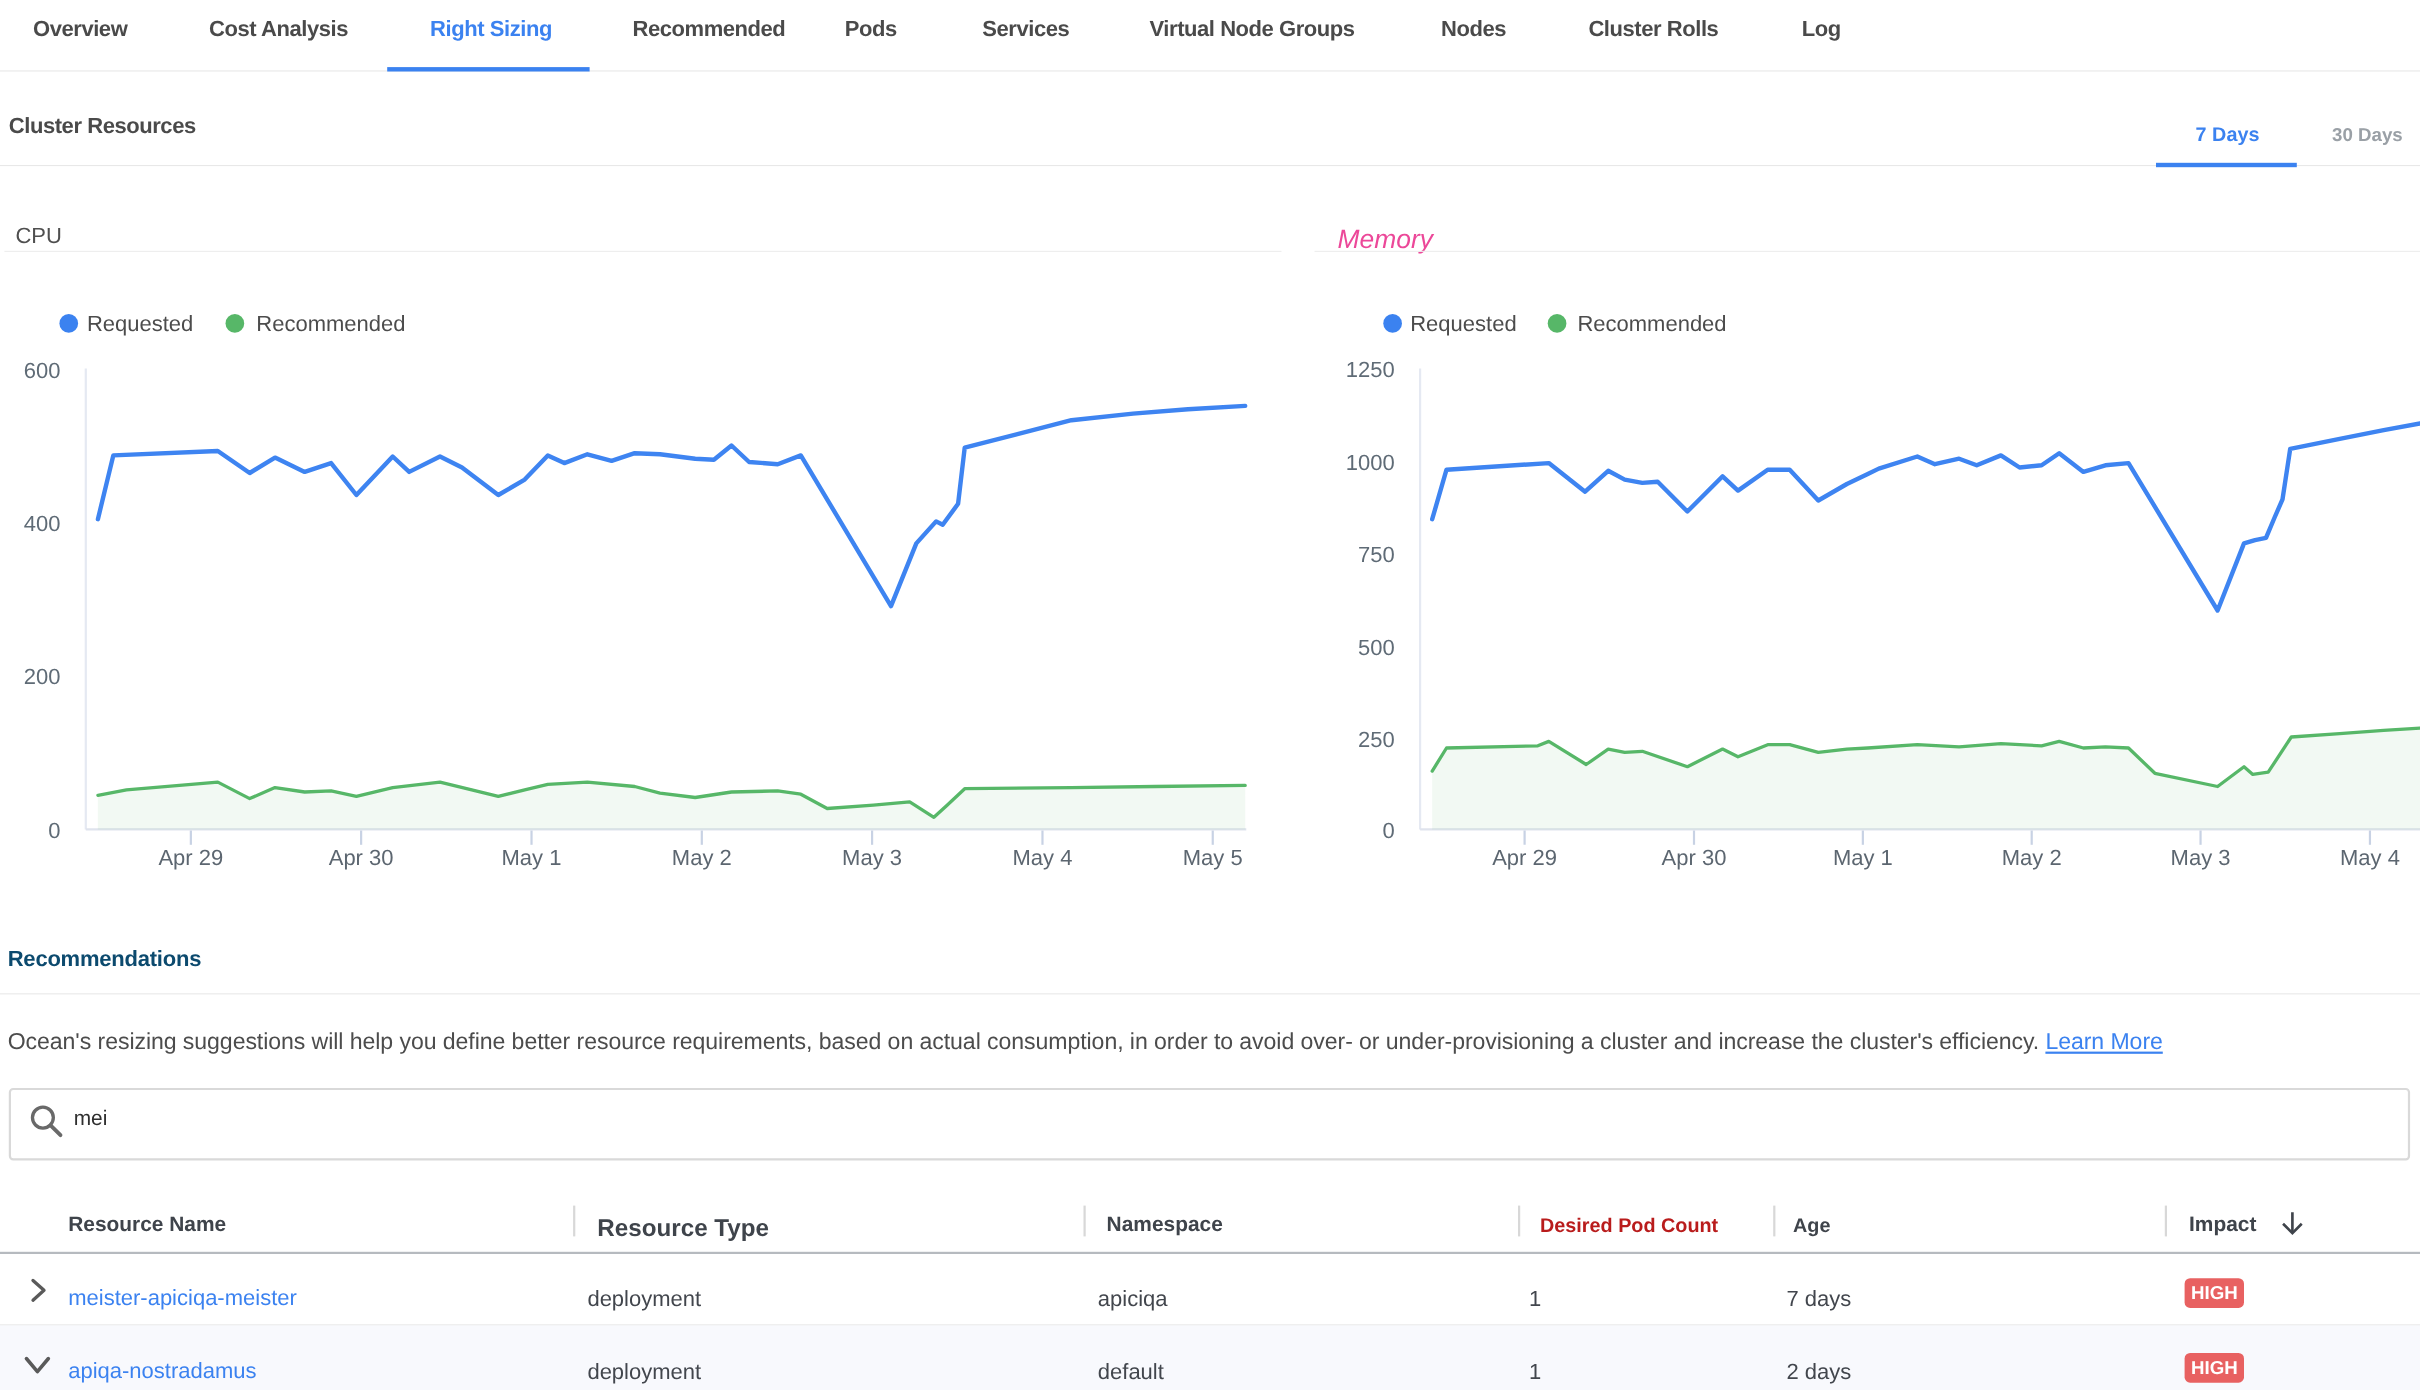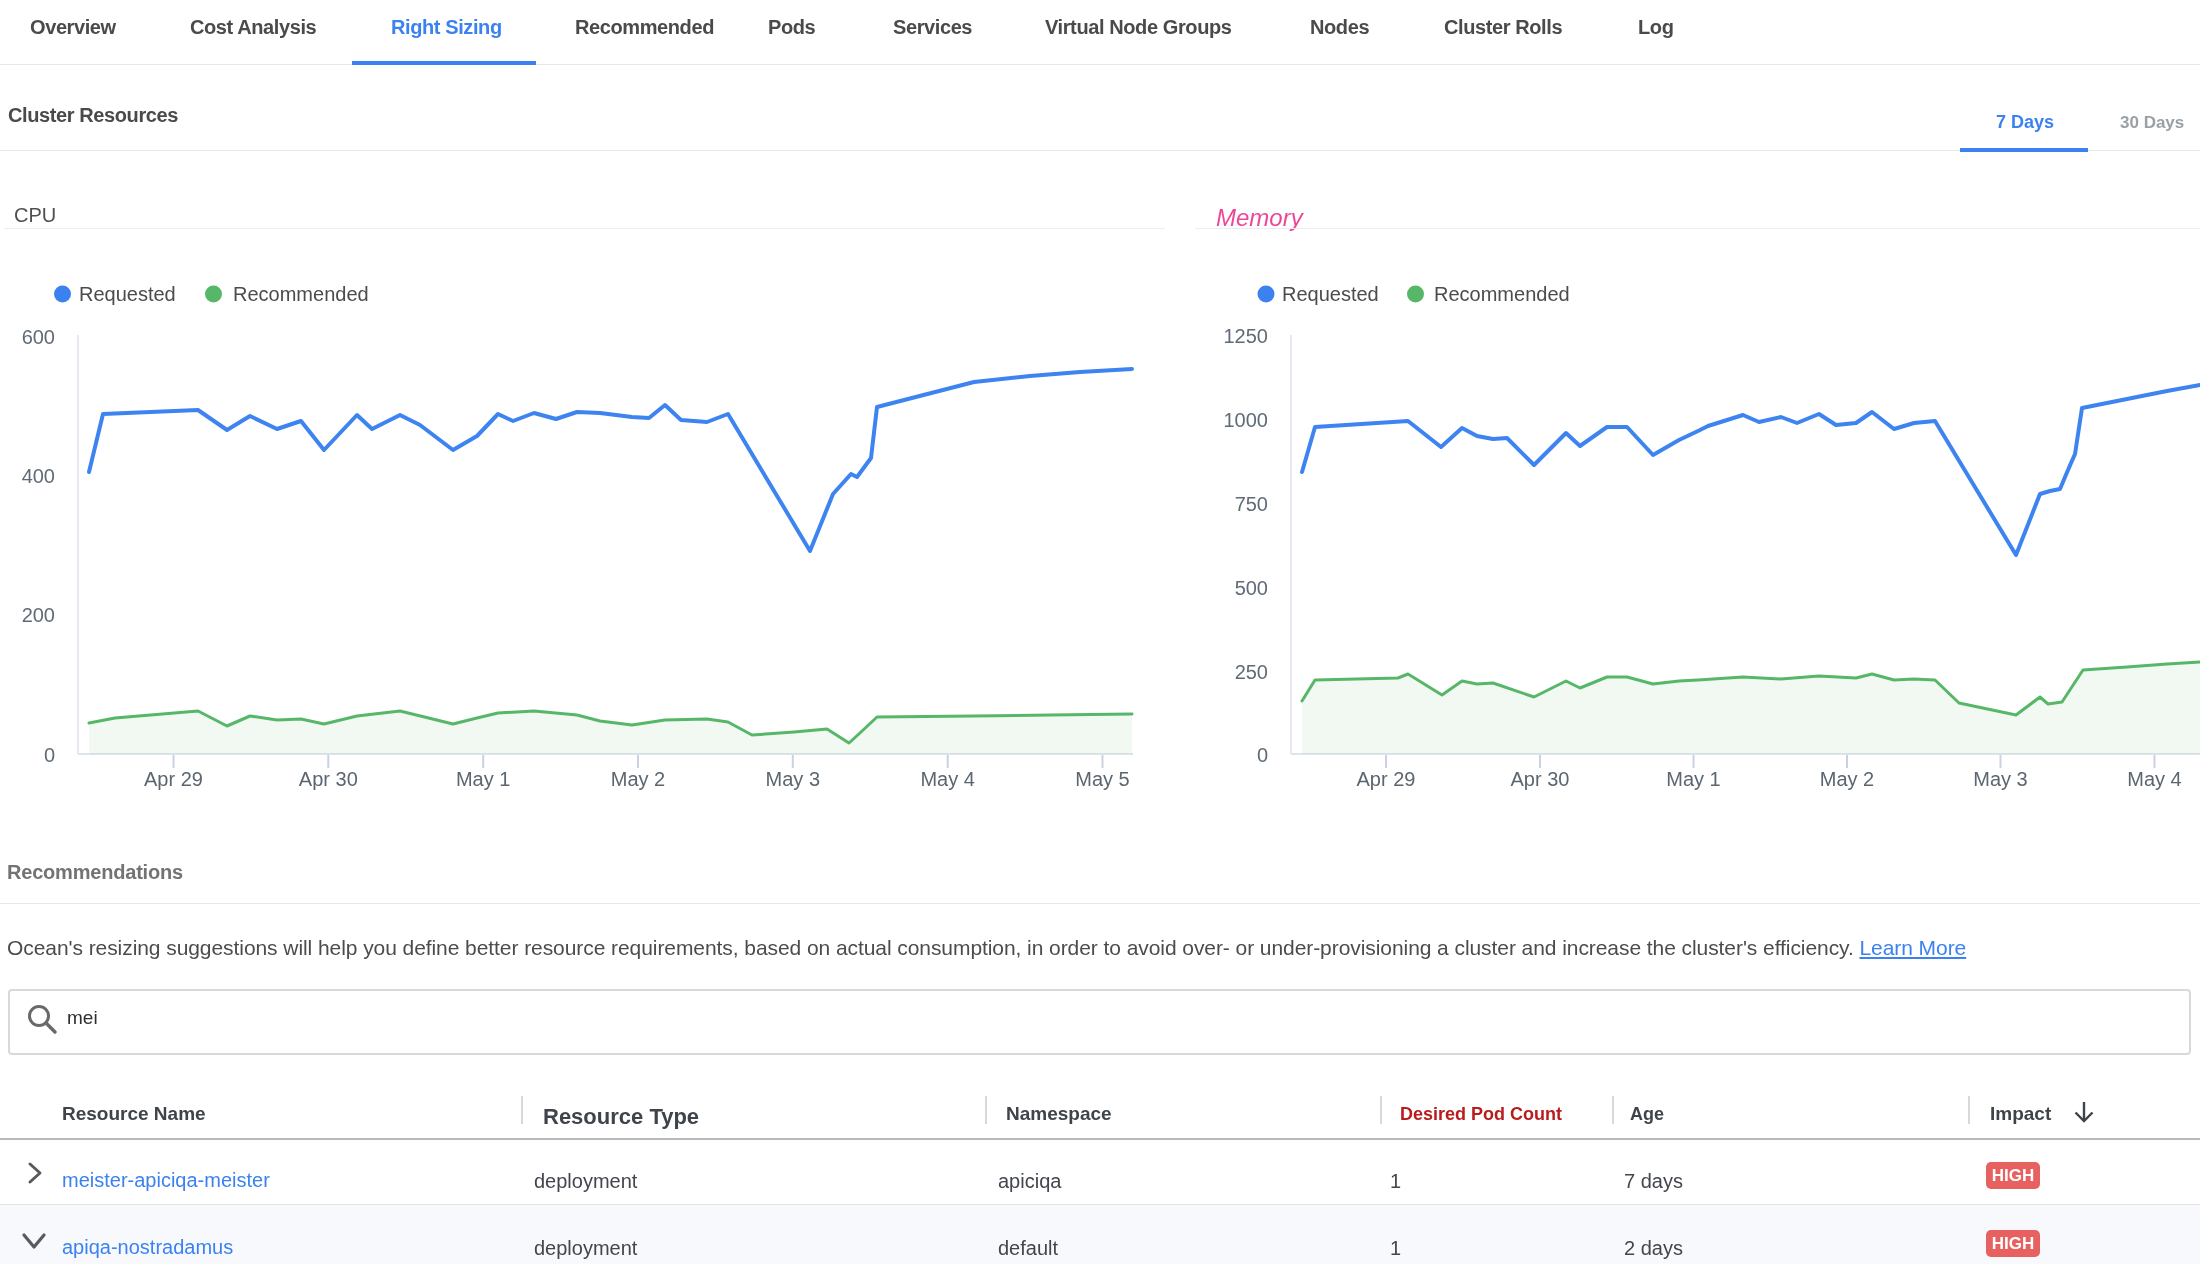--- a/index.html
+++ b/index.html
@@ -110,21 +110,21 @@
     <text x="2154.5" y="786">May 4</text>
   </g>
 
   <path d="M1302 701 L1315 680 L1398 678 L1408 674 L1442 695 L1462 681 L1477 684 L1493 683 L1534 697 L1566 681 L1580 688 L1607 677 L1627 677 L1653 684 L1679 681 L1698 680 L1743 677 L1781 679 L1819 676 L1856 678 L1872 674 L1894 680 L1914 679 L1935 680 L1959 703 L2016 715 L2040 697 L2048 704 L2062 702 L2083 670 L2127 667 L2167 664 L2200 662 L2200 754 L1302 754 Z" fill="rgba(88,183,104,0.08)"></path>
 
   <path d="M1302 701 L1315 680 L1398 678 L1408 674 L1442 695 L1462 681 L1477 684 L1493 683 L1534 697 L1566 681 L1580 688 L1607 677 L1627 677 L1653 684 L1679 681 L1698 680 L1743 677 L1781 679 L1819 676 L1856 678 L1872 674 L1894 680 L1914 679 L1935 680 L1959 703 L2016 715 L2040 697 L2048 704 L2062 702 L2083 670 L2127 667 L2167 664 L2200 662" fill="none" stroke="#57b768" stroke-width="3" stroke-linejoin="round" stroke-linecap="round"></path>
 
   <path d="M1302 472 L1315 427 L1408 421 L1441 447 L1462 428 L1477 436 L1493 439 L1507 438 L1534 465 L1566 433 L1580 446 L1607 427 L1627 427 L1653 455 L1679 440 L1698 431 L1708 426 L1743 415 L1759 422 L1781 417 L1797 423 L1819 414 L1836 425 L1856 423 L1872 412 L1894 429 L1914 423 L1935 421 L2016 555 L2040 494 L2050 491 L2060 489 L2068 470 L2075 454 L2082 408 L2127 399 L2167 391 L2200 385" fill="none" stroke="#3e84f1" stroke-width="4" stroke-linejoin="round" stroke-linecap="round"></path>
 </svg>
 
-<div class="abs" style="left:7px; top:861px; font-size:20px; letter-spacing:-0.2px; font-weight:bold; color:#737373;text-align:right;">Recommendations</div>
+<div class="abs" style="left:7px; top:861px; font-size:20px; letter-spacing:-0.2px; font-weight:bold; color:#0c4a6e;text-align:right;">Recommendations</div>
 <div class="sep" style="left:0; top:903px; width:2200px; height:1px;"></div>
 <div class="abs" style="left:7px; top:936px; font-size:21px; letter-spacing:-0.07px; color:#4c4c4c;">Ocean's resizing suggestions will help you define better resource requirements, based on actual consumption, in order to avoid over- or under-provisioning a cluster and increase the cluster's efficiency. <a style="color:#3b82f0; text-decoration:underline;">Learn More</a></div>
 
 <div class="abs" style="left:8px; top:989px; width:2183px; height:66px; border:2px solid #d9d9d9; border-radius:4px;"></div>
 <svg class="abs" style="left:26px; top:1003px;" width="34" height="34" viewBox="0 0 34 34">
   <circle cx="13" cy="13" r="9.5" fill="none" stroke="#696969" stroke-width="3"></circle>
   <line x1="20" y1="20" x2="29" y2="29" stroke="#696969" stroke-width="3.5" stroke-linecap="round"></line>
 </svg>
 <div class="abs" style="left:67px; top:1007px; font-size:19px; color:#2f2f2f;">mei</div>
 

